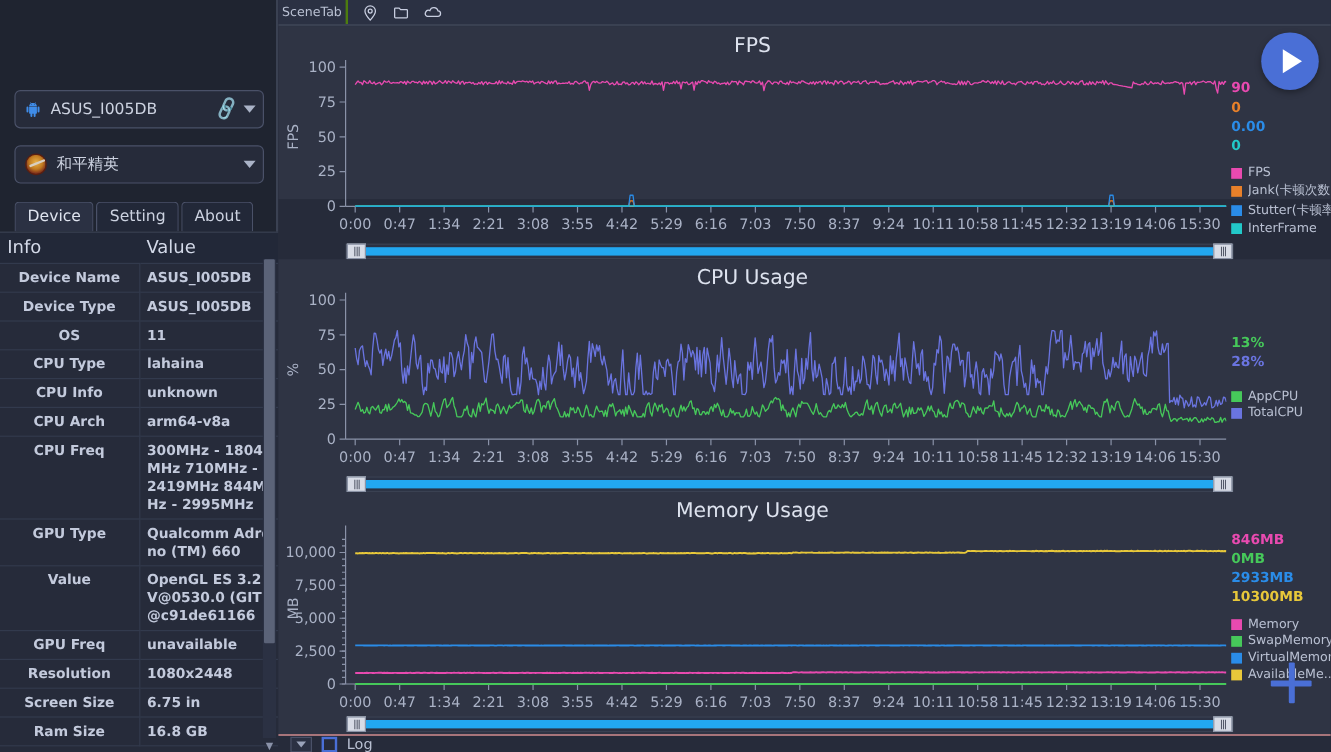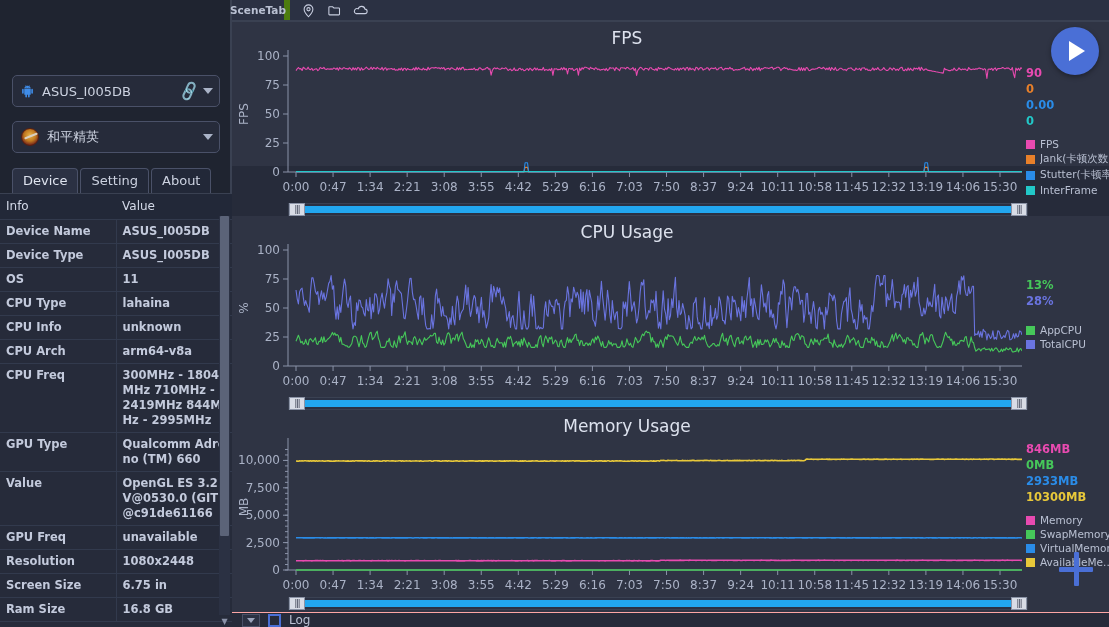--- a/index.html
+++ b/index.html
@@ -72,42 +72,42 @@
   }
   table.info { width: 232px; border-collapse: collapse; table-layout: fixed; }
   table.info th, table.info td {
     font-size: 11.5px; color: #c3cadc;
     text-align: left; vertical-align: top;
     padding: 4px 6px 4px 6px;
     border-bottom: 1px solid #323a4d;
     line-height: 15px;
     word-break: break-all;
   }
-  table.info th { color: #d3d9e8; background: #222838; font-weight: normal; font-size: 12px; padding: 5px 6px; }
-  table.info td.k { width: 108px; border-right: 1px solid #323a4d; font-weight: bold; }
+  table.info th { color: #d3d9e8; background: #222838; font-weight: normal; font-size: 15px; padding: 5px 6px; }
+  table.info td.k { width: 108px; border-right: 1px solid #323a4d; font-weight: bold; text-align: center; }
   table.info td.v { font-weight: bold; }
   #vscroll {
     position: absolute; right: 2px; top: 22px; width: 11px; bottom: 12px;
     background: #2b3143;
   }
   #vthumb { position:absolute; left:1px; top:0; width:9px; height:320px; background:#5b6378; border-radius:1px; }
   .arw { position:absolute; right:2px; width:11px; height:11px; color:#8a92a8; font-size:8px; text-align:center; line-height:11px; }
 
   
   #right { position: relative; width: 877px; height: 627px; background: #262b3a; flex: 0 0 877px; }
 
   
   #topbar {
     position: absolute; top: 0; left: 0; width: 877px; height: 20px;
     background: #2b3143; display: flex; align-items: stretch;
   }
   #scene-tab {
     width: 58px; font-size: 10.5px; color: #b9c0d2;
     display: flex; align-items: center; justify-content: center;
-    background: #2b3143; border-right: 6px solid #4d7c0f; font-weight: bold;
+    background: #2b3143; border-right: 2px solid #4d7c0f;
   }
   #label-bar {
     flex: 1; background: #b05160; color: #f0e8ea;
     font-size: 12px; display: flex; align-items: center; justify-content: center;
   }
   #top-icons { width: 90px; display: flex; align-items: center; justify-content: center; gap: 11px; background:#2b3143; }
   #top-icons svg { display: block; }
   #topline { position:absolute; top:20px; left:0; width:877px; height:2px; background:#3a4152; }
 
   

